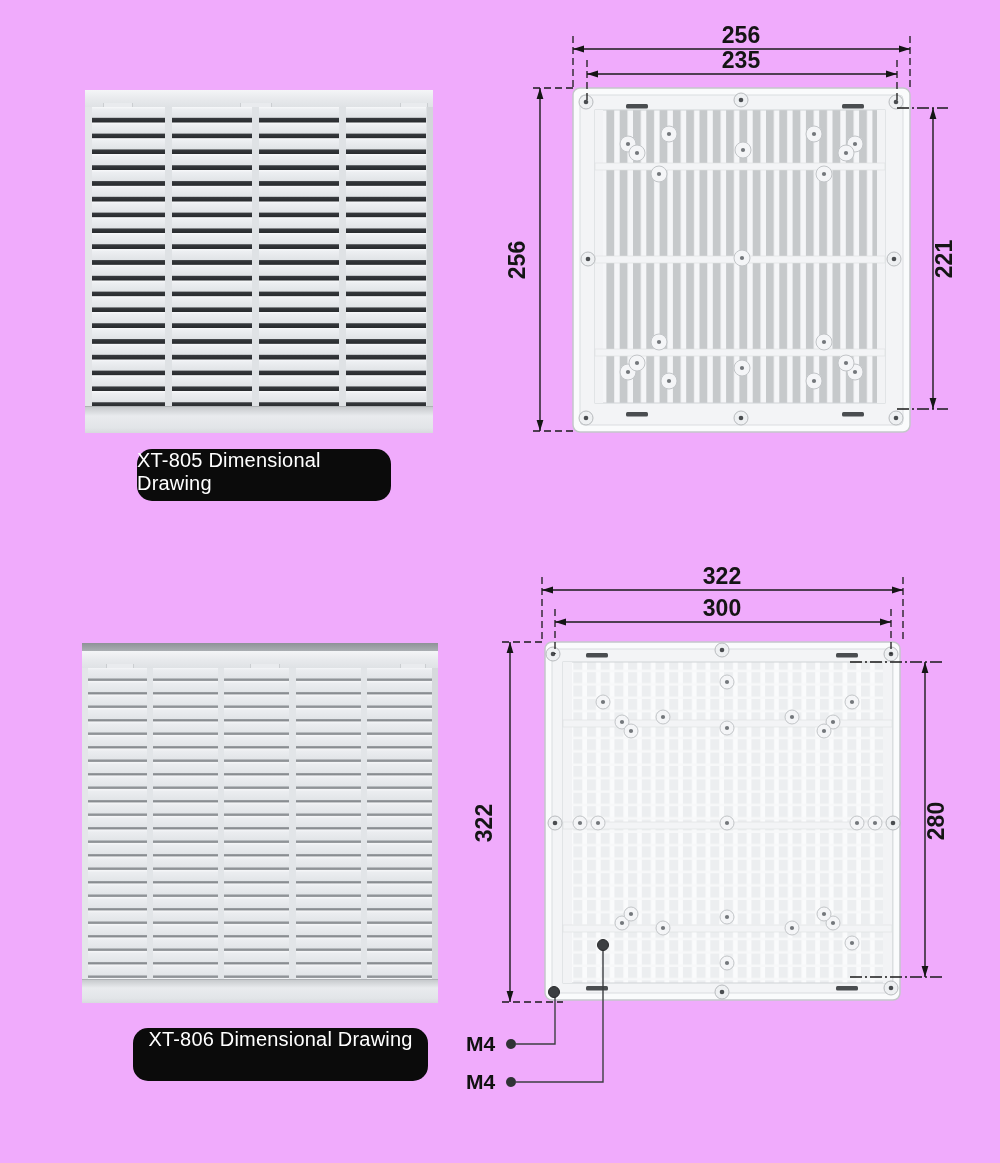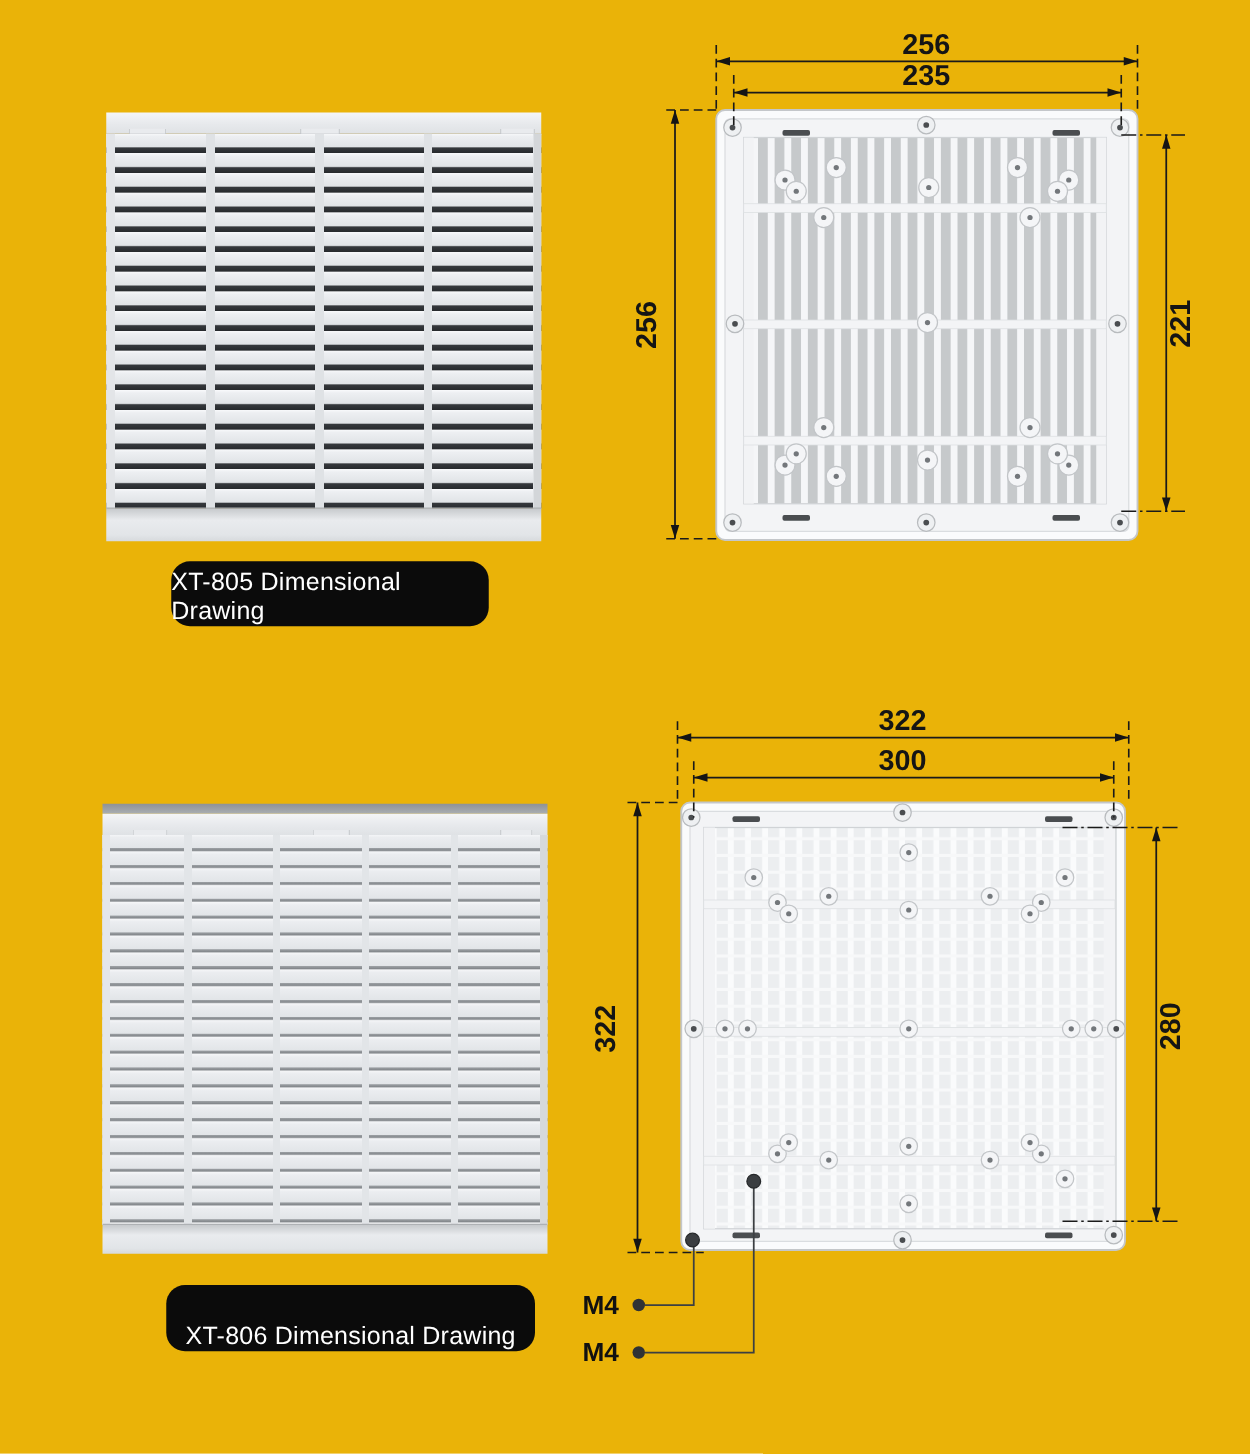--- a/index.html
+++ b/index.html
@@ -1,16 +1,16 @@
 <!DOCTYPE html>
 <html><head>
 <meta charset="utf-8">
 <style>
   html,body{margin:0;padding:0;background:#ffffff;}
-  .page{position:relative;width:1000px;height:1163px;background:#eab308;overflow:hidden;
+  .page{position:relative;width:1000px;height:1163px;background:#f0abfc;overflow:hidden;
         font-family:"Liberation Sans",sans-serif;}
 
   
   .photo{position:absolute;}
   .photo .cap{position:absolute;left:0;right:0;top:0;
     background:linear-gradient(180deg,#f4f5f7 0%,#e7e9ec 55%,#dfe2e5 100%);
     border-bottom:1px solid #c6c9cc;}
   .photo .notch{position:absolute;height:8px;background:#e9ebee;
     border:1px solid #cbced1;border-top:none;border-radius:0 0 3px 3px;}
   .photo .base{position:absolute;left:0;right:0;bottom:0;
@@ -41,21 +41,21 @@
       #f4f5f7 0px,#ebedf0 2px,#e2e5e8 10.2px,
       #9a9ea2 10.7px,#85898d 12.3px,
       #f4f5f7 13.5px);}
   .photo-806 .dividers{background:
       linear-gradient(90deg,#e4e6e9 0px 6px,rgba(0,0,0,0) 6px calc(100% - 6px),#d6d9dc calc(100% - 6px) 100%),
       repeating-linear-gradient(90deg,rgba(0,0,0,0) 0px 65px,#e2e5e8 65px 71.2px);}
   .photo-806 .base{height:23px;}
 
   
   .badge{position:absolute;background:#0b0b0b;color:#ffffff;border-radius:15px;
-    display:flex;align-items:flex-end;justify-content:center;
+    display:flex;align-items:flex-start;justify-content:center;
     font-size:20px;letter-spacing:0.2px;}
 
   
   svg{position:absolute;overflow:visible;}
   .dim-text{font-family:"Liberation Sans",sans-serif;font-size:23px;font-weight:bold;fill:#151515;}
   .callout-text{font-family:"Liberation Sans",sans-serif;font-size:21px;font-weight:bold;fill:#111111;}
   .dimline{stroke:#1a1a1a;stroke-width:1.4;fill:none;}
   .extdash{stroke:#1a1a1a;stroke-width:1.3;fill:none;stroke-dasharray:7 4;}
   .extdashdot{stroke:#1a1a1a;stroke-width:1.3;fill:none;stroke-dasharray:12 3 2 3;}
   .calloutline{stroke:#3c3f42;stroke-width:1.4;fill:none;}

